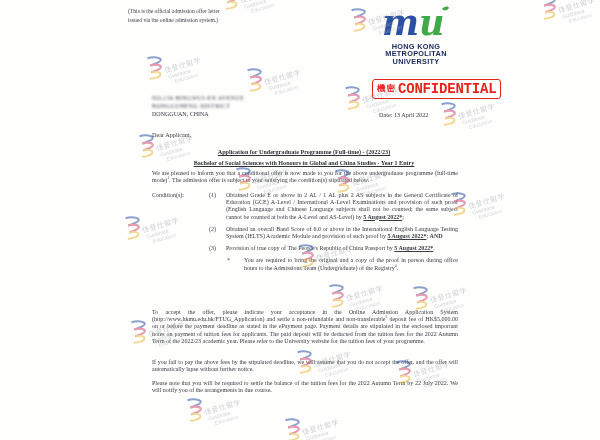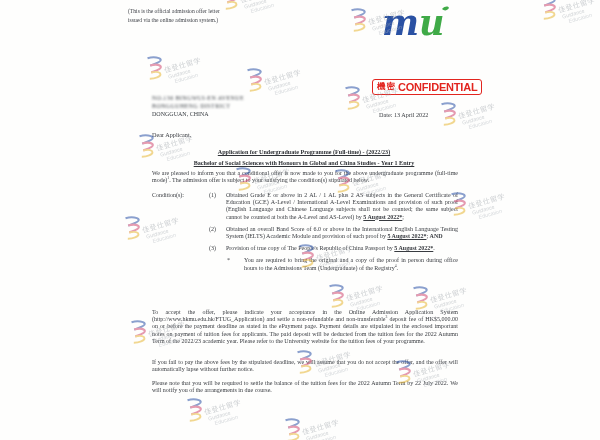--- a/index.html
+++ b/index.html
@@ -12,21 +12,21 @@
   .logo-block{left:366px;top:5px;width:100px;text-align:center;}
   .logo-mu{height:36px;}
   .logo-cn{font-size:8.2px;font-weight:bold;letter-spacing:2.2px;color:#17265c;margin-top:1px;white-space:nowrap;}
   .logo-en{font-family:"Liberation Sans", sans-serif;font-size:7.3px;font-weight:bold;
            line-height:7.4px;letter-spacing:0.3px;color:#17265c;margin-top:2px;}
   
   .stamp{left:372px;top:79px;display:inline-flex;align-items:center;gap:2px;
          border:1.6px solid #e2251f;border-radius:3px;padding:1px 4px;color:#e2251f;
          font-weight:bold;background:rgba(255,255,255,0.6);}
   .stamp-cn{font-size:8.5px;letter-spacing:1px;}
-  .stamp-en{font-family:Liberation Sans, sans-serif;font-size:11px;letter-spacing:-0.2px;}
+  .stamp-en{font-family:Liberation Mono, monospace;font-size:14px;letter-spacing:-0.2px;}
   .date{left:379px;top:111px;font-size:6.2px;}
   
   .address{left:152px;top:95px;font-size:6px;line-height:7.8px;color:#3c4046;}
   .redacted{filter:blur(0.8px) contrast(1.1);letter-spacing:0.4px;color:#4a4e54;}
   .salutation{left:152px;top:131px;font-size:6.2px;}
   
   .title{left:150px;top:147px;width:308px;text-align:center;font-size:6.1px;font-weight:bold;line-height:11px;color:#2e3136;}
   .title div{text-decoration:underline;}
   
   .para{width:306px;left:152px;font-size:6px;line-height:7.2px;text-align:justify;}
@@ -60,20 +60,25 @@
   <div class="abs note">(This is the official admission offer letter issued via the online admission system.)</div>
 
   <div class="abs logo-block">
     <div class="logo-mu">
       <svg width="68" height="36" viewBox="0 0 68 36">
         <text x="0" y="30" font-family="'DejaVu Serif', serif" font-style="italic" font-weight="bold" font-size="35" fill="#2a51a3">m</text>
         <text x="37" y="30" font-family="'DejaVu Serif', serif" font-style="italic" font-weight="bold" font-size="35" fill="#3faa47">u</text>
         <path d="M60 4 C63 1, 66 1, 67 3 C65 6, 62 6, 60 4 Z" fill="#3faa47"></path>
       </svg>
     </div>
+    <div class="logo-en">
+      <div>HONG KONG</div>
+      <div>METROPOLITAN</div>
+      <div>UNIVERSITY</div>
+    </div>
   </div>
 
   <div class="abs stamp">
     <span class="stamp-cn">機密</span>
       <span class="stamp-en">CONFIDENTIAL</span>
   </div>
 
   <div class="abs date">Date: 13 April 2022</div>
 
   <div class="abs address">

